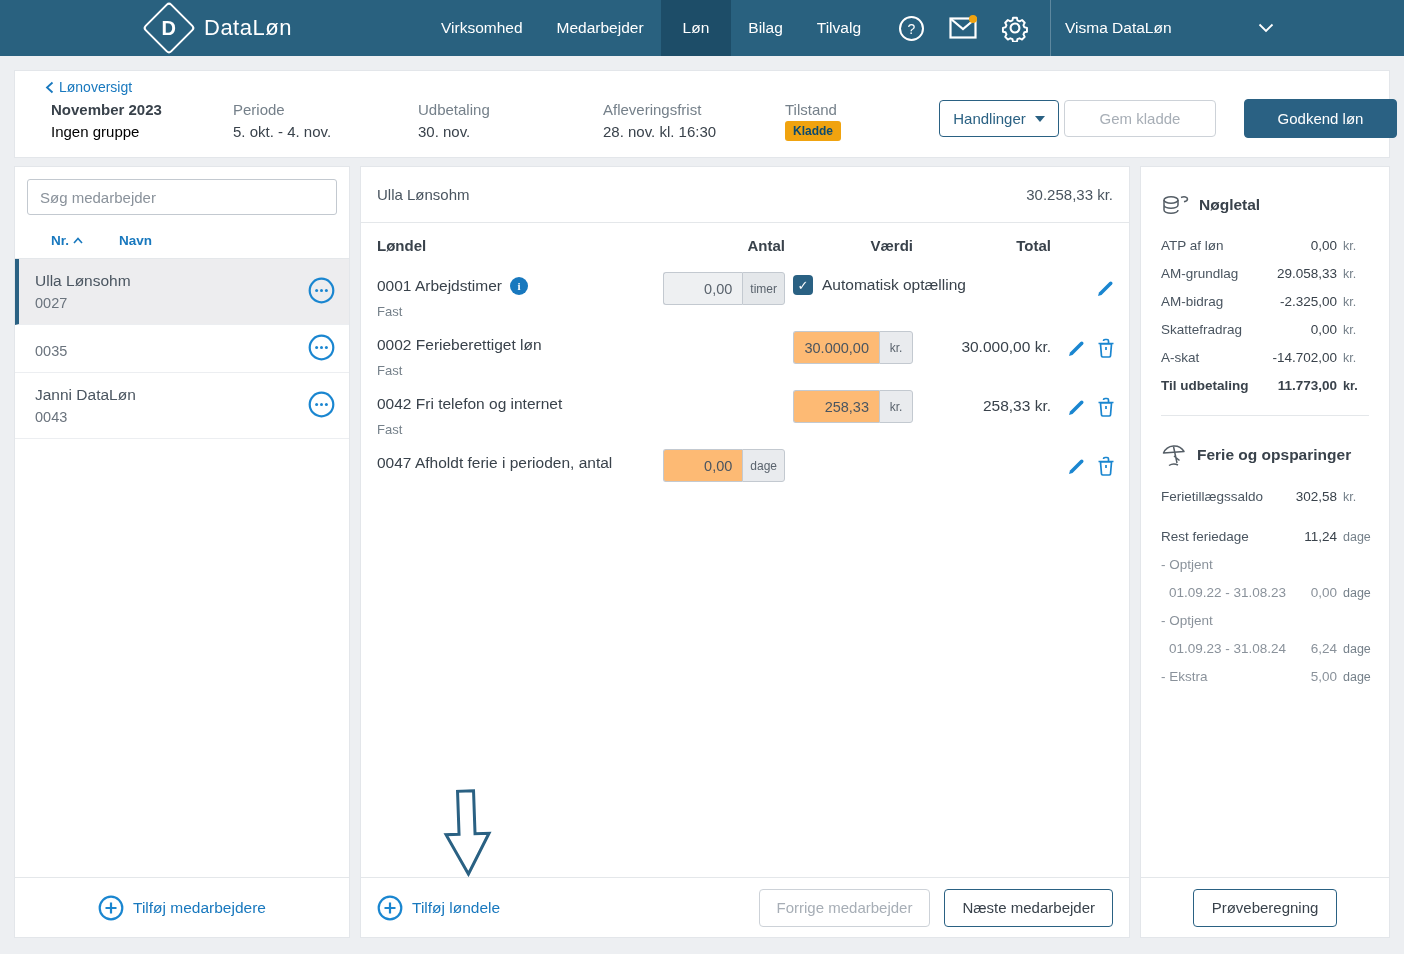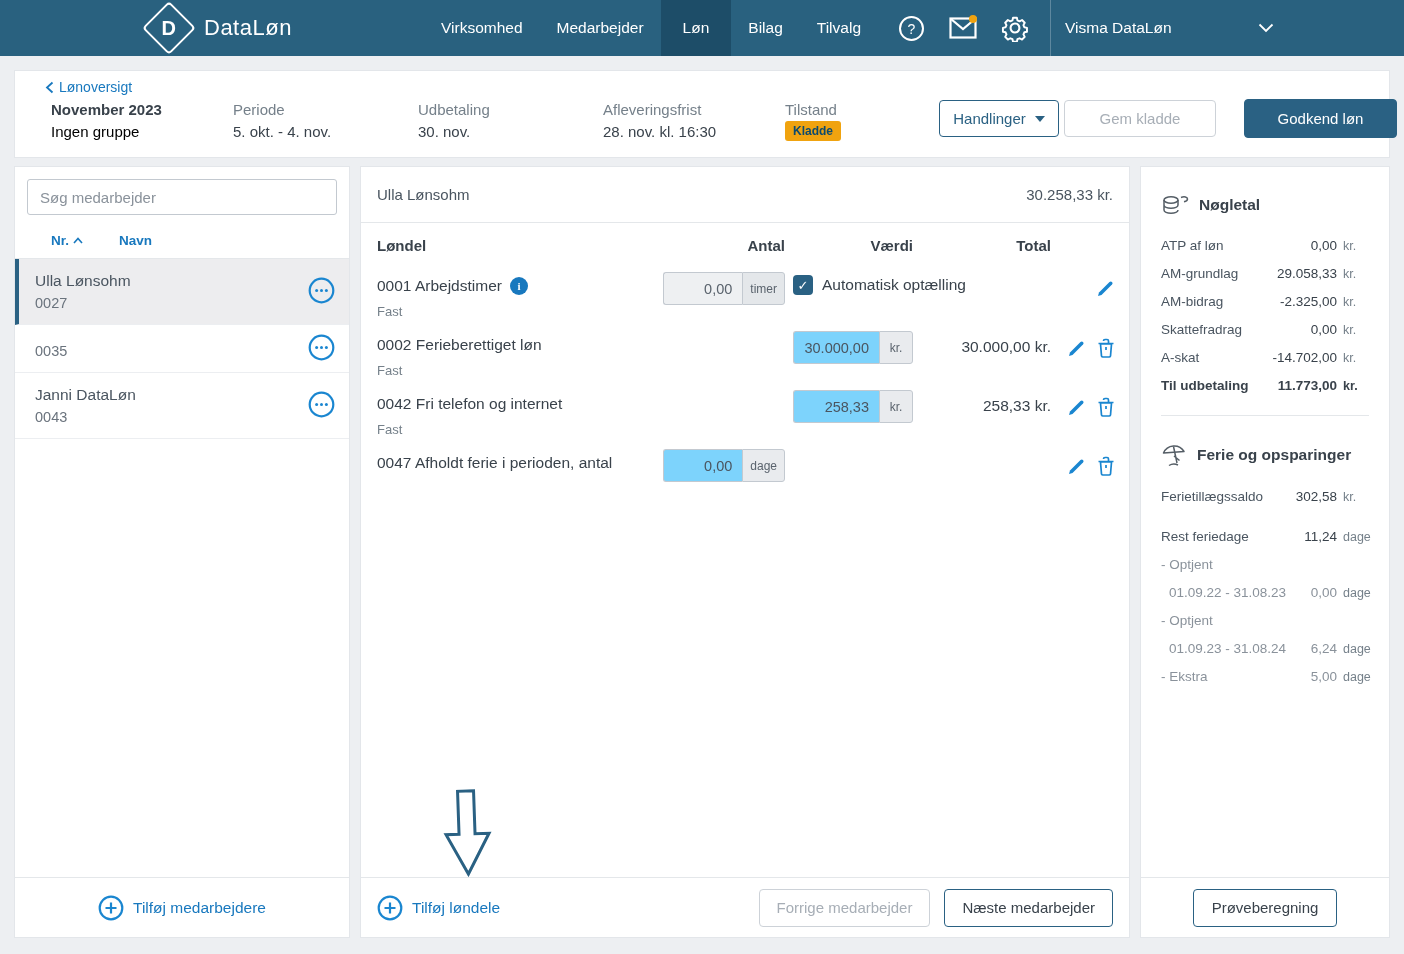--- a/index.html
+++ b/index.html
@@ -92,21 +92,21 @@
   }
   .pay-grid { display:grid; grid-template-columns:1fr 122px 120px 130px 56px; column-gap:8px; padding:0 14px 0 16px; align-items:start; }
   .thead { padding-top:14px; padding-bottom:6px; font-weight:bold; color:#39424b; }
   .th-right { text-align:right; }
   .pay-row { margin-top:16px; }
   .wage-name { color:#39424b; font-size:15.5px; display:flex; align-items:center; gap:8px; line-height:20px; }
   .wage-type { color:#75808a; font-size:13px; margin-top:8px; }
   .input-group { display:flex; height:33px; margin-top:-4px; }
   .num-input {
     flex:1; min-width:0; border:1px solid #c3c9d0; border-right:none; border-radius:3px 0 0 3px;
-    text-align:right; padding:0 10px; font-size:14.5px; color:#4a5560; font-family:inherit; outline:none; background:#7dd3fc;
+    text-align:right; padding:0 10px; font-size:14.5px; color:#4a5560; font-family:inherit; outline:none; background:#fdba74;
   }
   .num-input:disabled { background:#eef0f2; color:#5a636d; }
   .unit-addon {
     border:1px solid #c3c9d0; border-radius:0 3px 3px 0; background:#e9ebee; color:#5a636d;
     font-size:12px; display:flex; align-items:center; justify-content:center; padding:0 7px; min-width:34px;
   }
   .check-block { grid-column:3 / 5; display:flex; align-items:center; gap:9px; margin-top:-1px; }
   .checkbox { width:20px; height:20px; background:#2a6183; border-radius:4px; color:#fff; font-size:13px; display:flex; align-items:center; justify-content:center; cursor:pointer; }
   .check-label { color:#39424b; font-size:15.5px; }
   .total-cell { text-align:right; color:#39424b; font-size:15.5px; padding-top:3px; }

